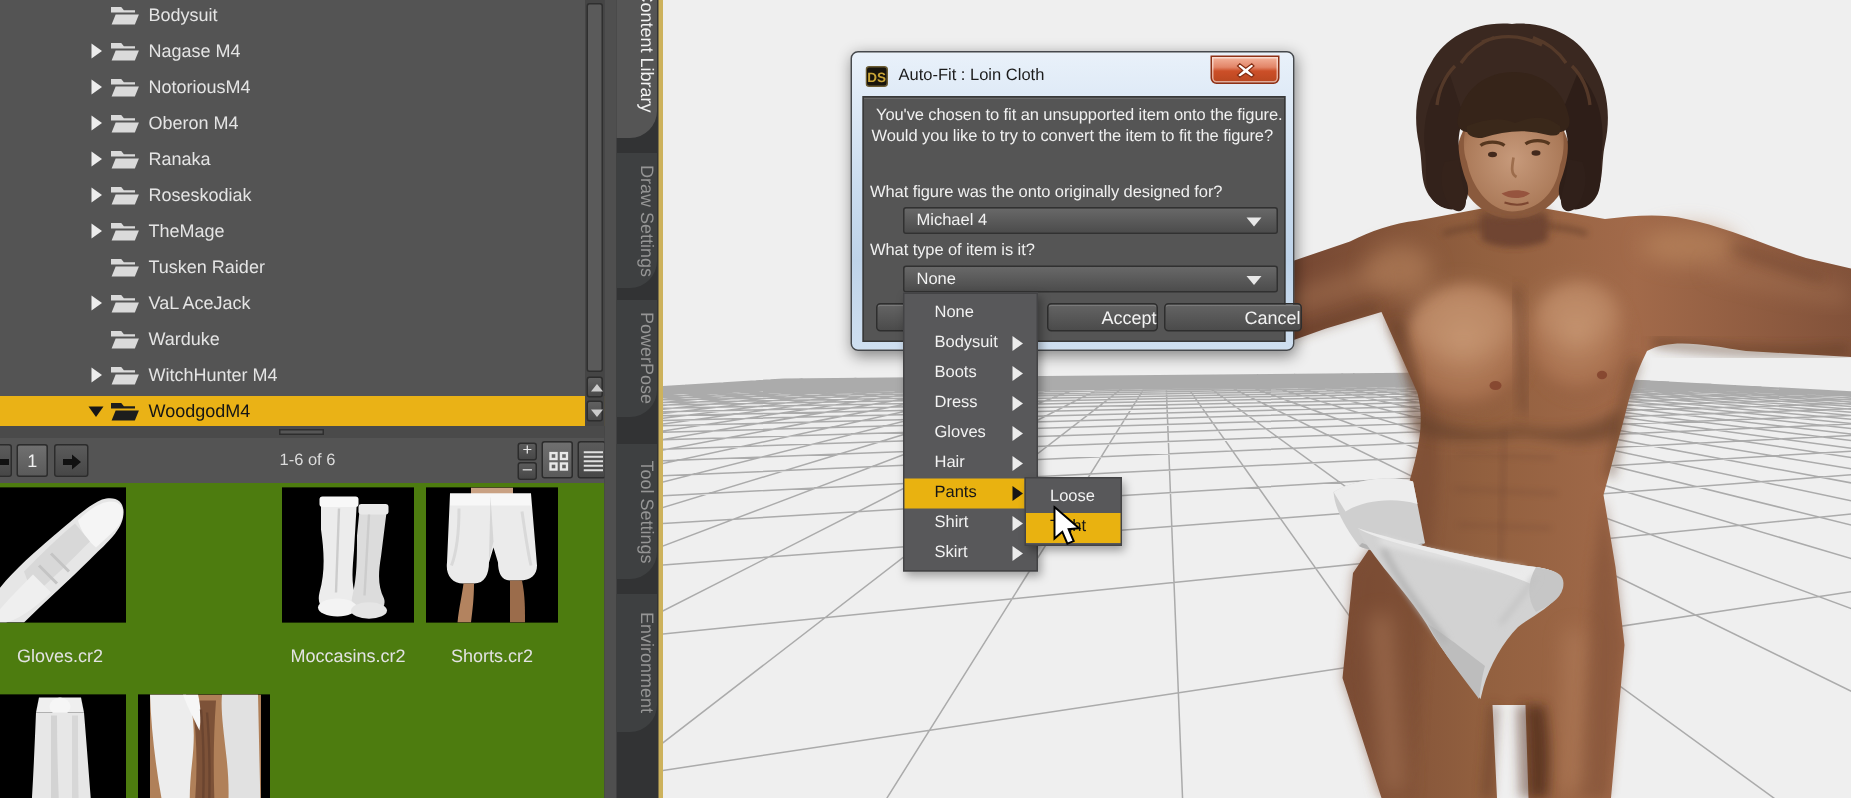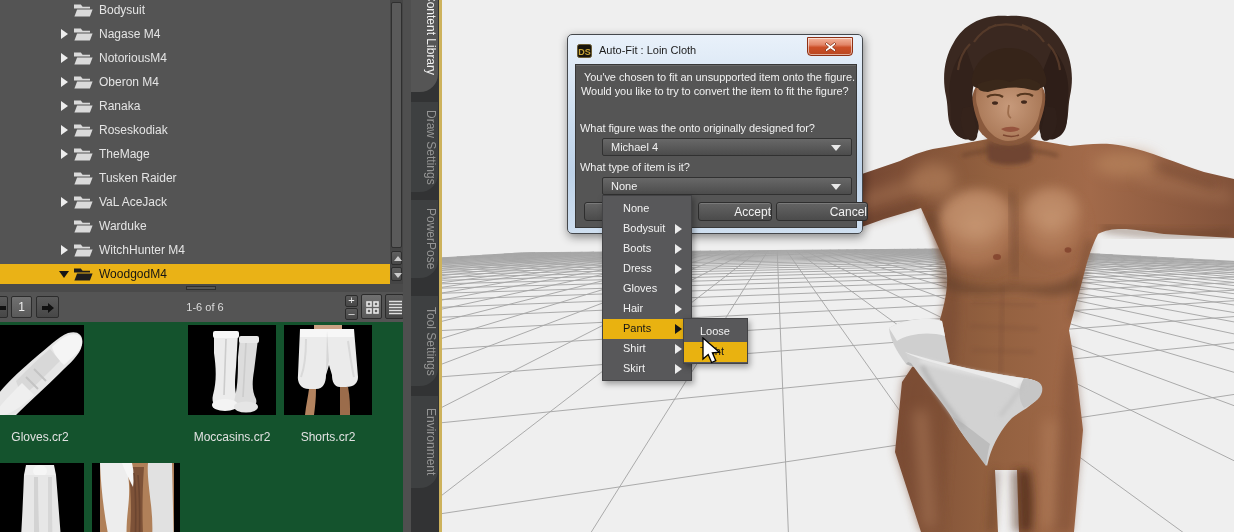--- a/index.html
+++ b/index.html
@@ -21,21 +21,21 @@
 #tscroll .ua{margin:4px 0 0 2px;width:0;height:0;border-bottom:5px solid #ccc;border-left:4px solid transparent;border-right:4px solid transparent}
 #tscroll .da{margin:5px 0 0 2px;width:0;height:0;border-top:5px solid #ccc;border-left:4px solid transparent;border-right:4px solid transparent}
 #split{position:absolute;left:0;top:284px;width:403px;height:8px;background:#4a4a4a}
 #split .grip{position:absolute;left:186px;top:2px;width:30px;height:4px;background:#565656;border:1px solid #2e2e2e}
 #pager{position:absolute;left:0;top:292px;width:403px;height:30px;background:#545454}
 .pbtn{position:absolute;background:linear-gradient(#5b5b5b,#474747);border:1px solid #2c2c2c;border-radius:2px;overflow:hidden}
 .plight{background:linear-gradient(#707070,#5a5a5a)}
 .pone{text-align:center;color:#f0f0f0;font-size:12px;padding-top:3px}
 .pm{text-align:center;color:#e8e8e8;font-size:11px;line-height:9px}
 #pager .cnt{position:absolute;left:150px;top:9px;width:110px;text-align:center;color:#dcdcdc;font-size:11px}
-#thumbs{position:absolute;left:0;top:322px;width:403px;height:210px;background:#14532d}
+#thumbs{position:absolute;left:0;top:322px;width:403px;height:210px;background:#4d7c0f}
 .cell{position:absolute;width:96px;height:136px}
 .cell .img{position:absolute;left:4px;top:3px;width:88px;height:90px;background:#000}
 .cell .cap{position:absolute;left:-4px;top:108px;width:104px;text-align:center;color:#e2e2e2;font-size:12px;white-space:nowrap}
 .cellsel{background:#eab216}
 .cellsel .cap{color:#111}
 #tabstrip{position:absolute;left:403px;top:0;width:38px;height:532px;background:#323334}
 #tgut{position:absolute;left:403px;top:0;width:8px;height:532px;background:#4f4f4f}
 .vtab{position:absolute;left:8px;width:27px;color:#959595;font-size:12px;background:#3e4041;
  writing-mode:vertical-rl;text-align:center;border-radius:0 0 18px 0}
 .vtab span{display:block;padding-top:0px}

